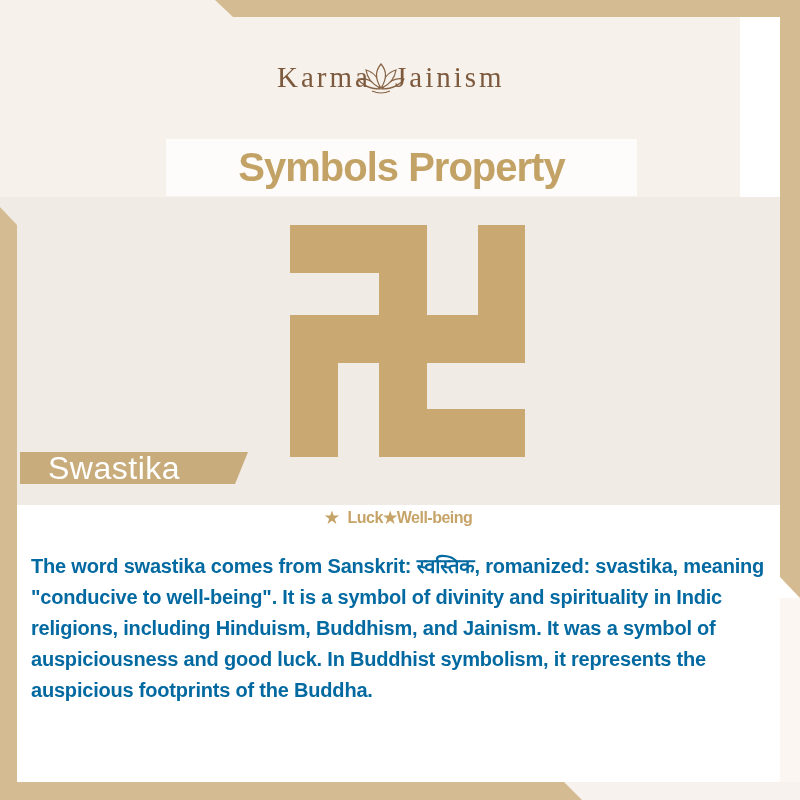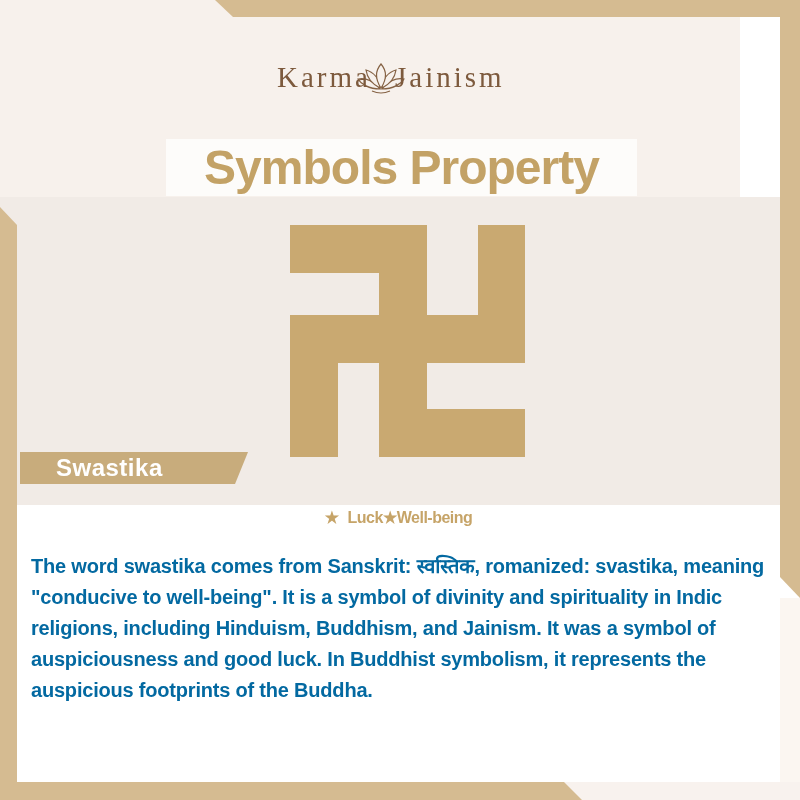--- a/index.html
+++ b/index.html
@@ -27,30 +27,30 @@
   .logo{position:absolute;left:266px;top:44px;width:230px;height:66px;}
   .logo svg{position:absolute;left:0;top:0;}
   .logo-word{position:absolute;top:17px;font-family:"Liberation Serif",serif;
     font-size:29px;color:#7d5a3d;letter-spacing:3px;white-space:nowrap;}
   .logo-word.karma{left:11px;}
   .logo-word.ripple{left:129px;}
 
   
   .title-band{position:absolute;left:166px;top:139px;width:471px;height:57px;
     background:#fdfcfa;display:flex;align-items:center;justify-content:center;}
-  .title-band .title{font-size:48px;font-weight:700;color:#c3a266;letter-spacing:-1px;}
+  .title-band .title{font-size:40px;font-weight:700;color:#c3a266;letter-spacing:-1px;}
 
   
   .symbol{position:absolute;left:290px;top:225px;width:235px;height:232px;}
 
   
   .ribbon{position:absolute;left:20px;top:452px;width:228px;height:32px;background:#c8ac7c;
     clip-path:polygon(0 0,100% 0,calc(100% - 13px) 100%,0 100%);
     display:flex;align-items:center;}
-  .ribbon .ribbon-label{color:#ffffff;font-weight:700;font-size:24px;padding-left:36px;letter-spacing:0.5px;}
+  .ribbon .ribbon-label{color:#ffffff;font-weight:400;font-size:32px;padding-left:28px;letter-spacing:0.5px;}
 
   
   .props{position:absolute;left:17px;top:508px;width:763px;text-align:center;
     color:#c6a468;font-weight:700;font-size:16px;letter-spacing:-0.5px;white-space:nowrap;}
   .props .star1{margin-right:9px;}
   .props .star2{margin:0;}
 
   
   .desc{position:absolute;left:31px;top:551px;width:748px;
     color:#0369a1;font-weight:700;font-size:20px;line-height:31px;letter-spacing:-0.2px;}

